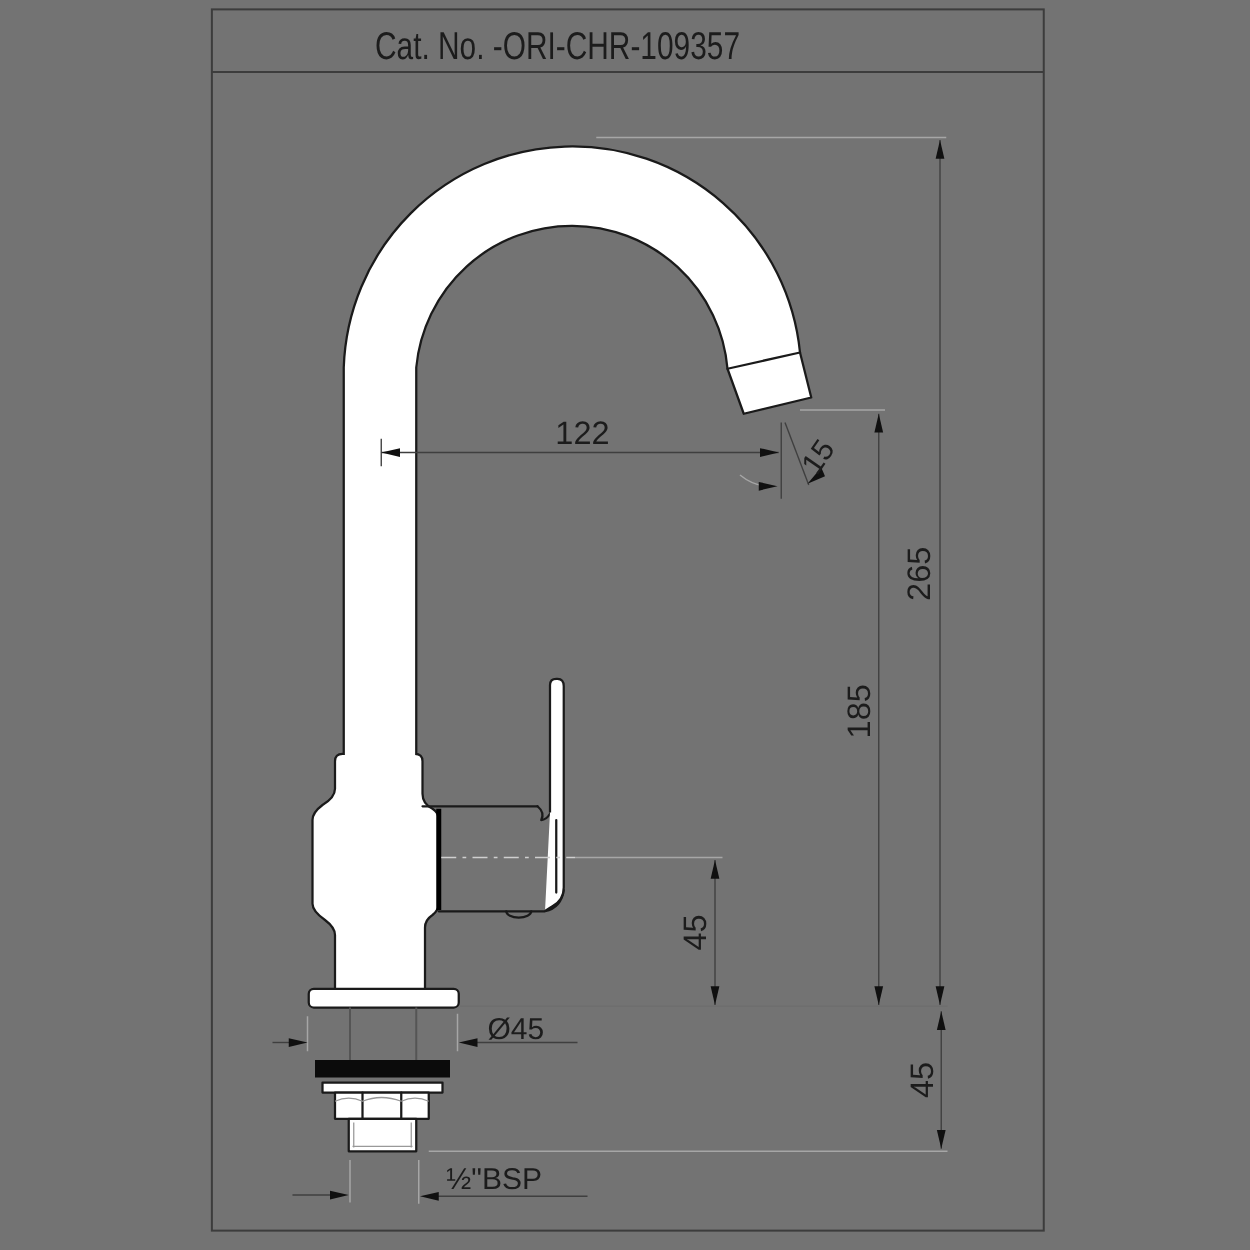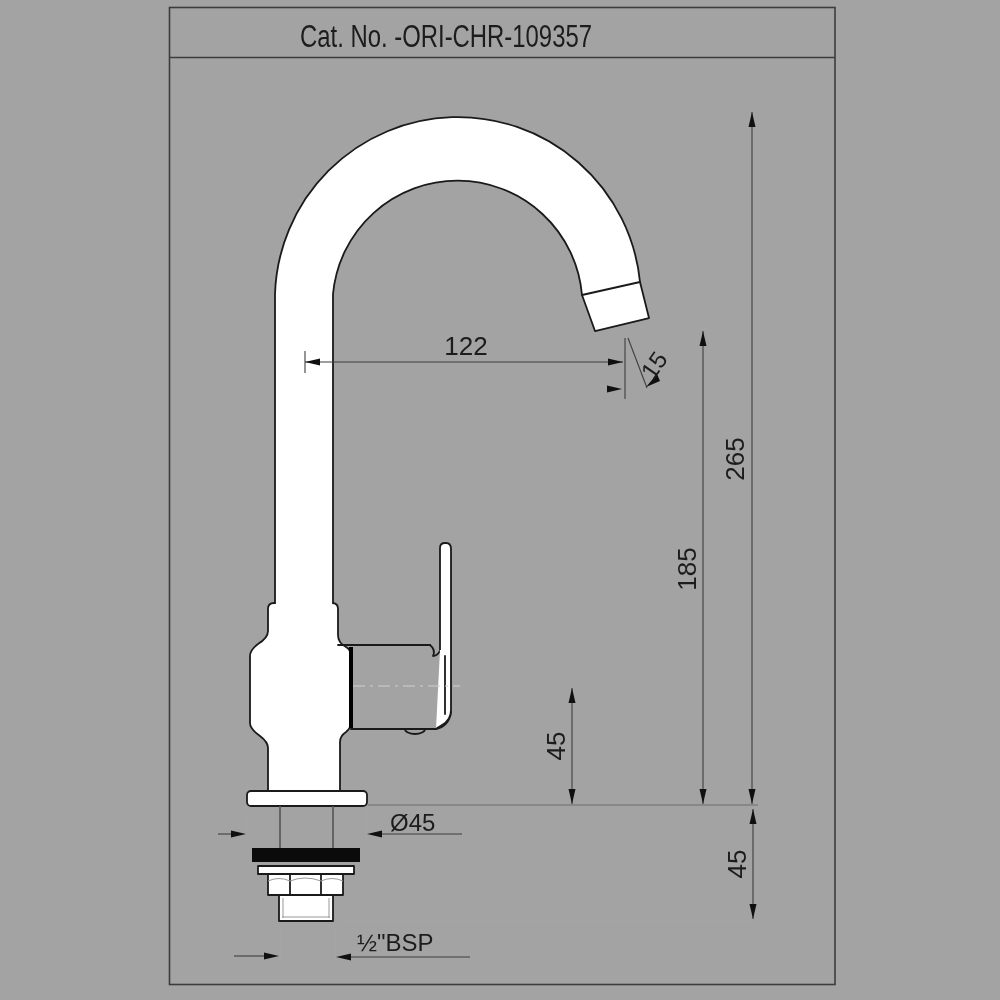--- a/index.html
+++ b/index.html
@@ -1,16 +1,16 @@
 <!DOCTYPE html>
 <html><head>
 <meta charset="utf-8">
 <style>
   html,body{margin:0;padding:0;background:#fff;}
-  .sheet{position:relative;width:1000px;height:1000px;background:#a3a3a3;
+  .sheet{position:relative;width:1000px;height:1000px;background:#737373;
          font-family:"Liberation Sans", sans-serif;}
   svg{position:absolute;left:0;top:0;}
   svg text{font-family:"Liberation Sans", sans-serif;fill:#1c1c1c;}
   .title-text{font-size:31px;}
   .dim-text{font-size:26px;}
   .dim-text-sm{font-size:24px;}
   .outline{stroke:#1a1a1a;stroke-width:1.8;fill:none;stroke-linecap:round;stroke-linejoin:round;}
   .outline-fill{stroke:#1a1a1a;stroke-width:1.8;fill:#ffffff;stroke-linejoin:round;}
   .bold-edge{stroke:#000;stroke-width:4;fill:none;}
   .thin-edge{stroke:#555;stroke-width:1.6;fill:none;}

